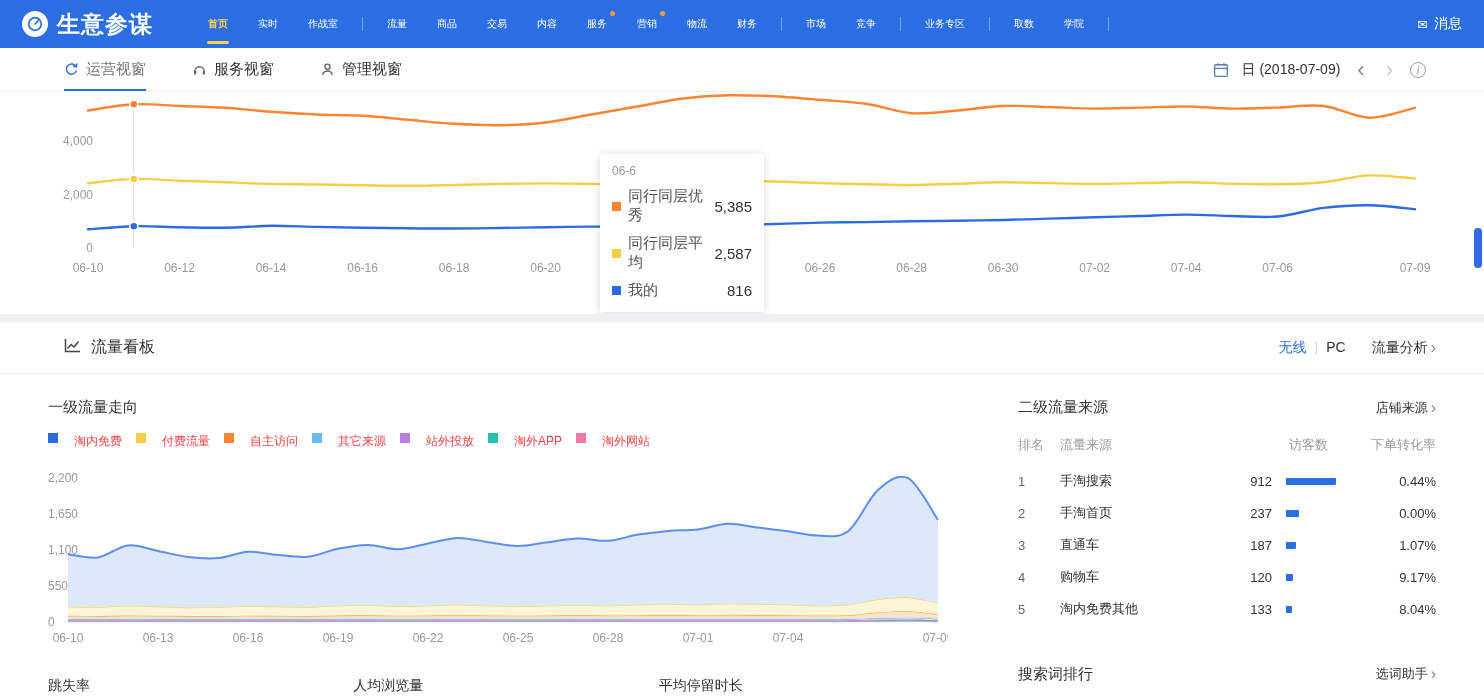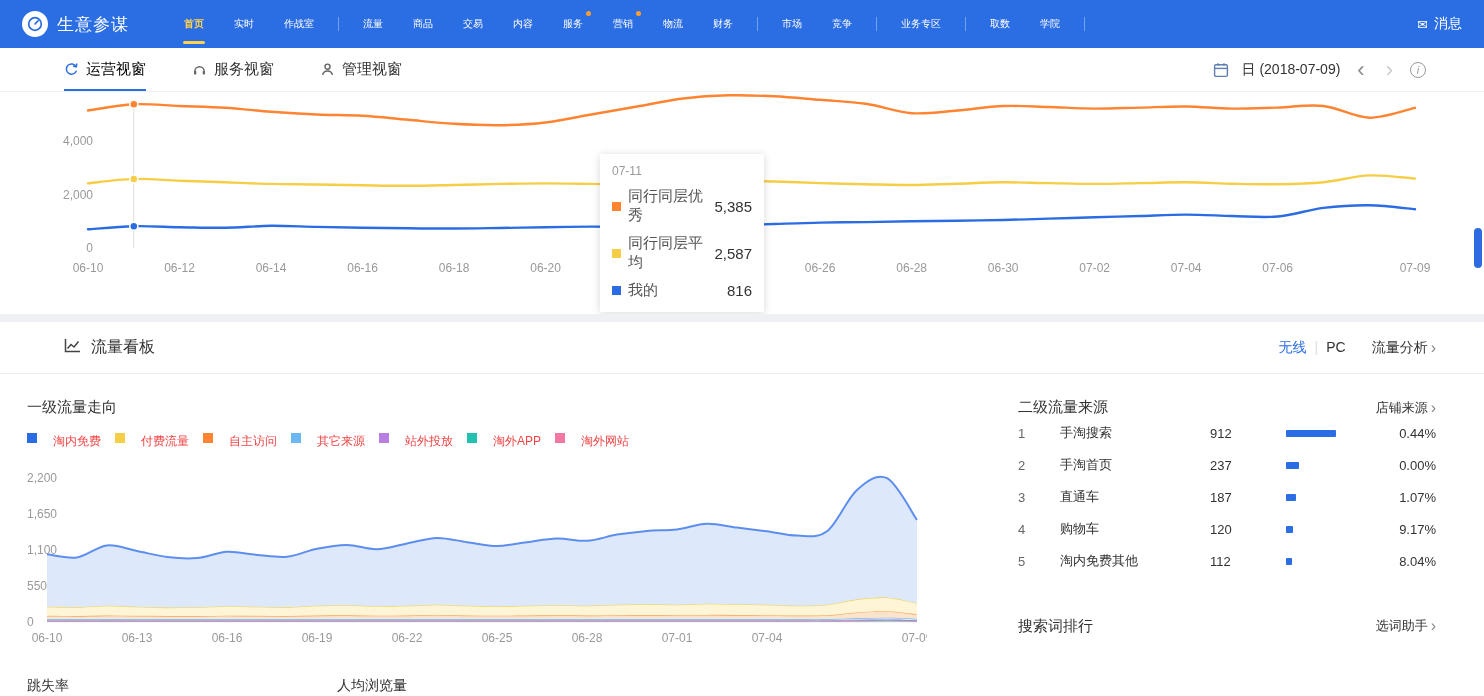--- a/index.html
+++ b/index.html
@@ -4,35 +4,35 @@
 <style>
   *{margin:0;padding:0;box-sizing:border-box}
   html,body{width:1484px;height:696px;overflow:hidden;background:#eef0f4;
     font-family:"Liberation Sans","DejaVu Sans",sans-serif;color:#333}
   a{text-decoration:none;color:inherit}
 
   
   .topnav{height:48px;background:#2b6de3;display:flex;align-items:center;padding:0 22px;color:#fff}
   .brand{display:flex;align-items:center;gap:9px;margin-right:40px;cursor:pointer}
   .brand-logo{width:26px;height:26px;border-radius:50%;background:#fff;display:flex;align-items:center;justify-content:center}
-  .brand-name{font-size:17px;font-weight:normal;letter-spacing:1px}
+  .brand-name{font-size:23px;font-weight:bold;letter-spacing:1px}
   .nav-items{display:flex;align-items:center;height:100%}
   .nav-item{position:relative;padding:0 15px;height:48px;line-height:48px;font-size:10px;color:#fff;cursor:pointer;white-space:nowrap}
   .nav-item.active{color:#ffd24d;font-weight:bold}
   .nav-item.active::after{content:"";position:absolute;left:14px;right:14px;bottom:4px;height:3px;background:#ffd24d;border-radius:2px}
   .nav-dot{position:absolute;top:11px;right:7px;width:5px;height:5px;border-radius:50%;background:#ff9d2e}
   .nav-divider{width:1px;height:14px;background:rgba(255,255,255,.35);margin:0 9px}
   .nav-msg{margin-left:auto;display:flex;align-items:center;gap:6px;font-size:14px;cursor:pointer}
   .msg-icon{font-size:13px;line-height:1}
 
   
   .viewbar{height:44px;background:#fff;display:flex;align-items:center;padding:0 58px 0 64px;border-bottom:1px solid #f0f0f0}
   .vtabs{display:flex;height:100%}
   .vtab{display:flex;align-items:center;gap:7px;font-size:15px;color:#333;margin-right:46px;height:100%;position:relative;cursor:pointer}
-  .vtab.active{color:#000000}
+  .vtab.active{color:#737373}
   .vtab.active::after{content:"";position:absolute;bottom:0;left:0;right:0;height:2px;background:#2b6de3}
   .view-controls{margin-left:auto;display:flex;align-items:center;gap:13px}
   .cal{display:flex;cursor:pointer}
   .date-label{font-size:14px;color:#333;cursor:pointer}
   .chev{font-size:22px;color:#8a8a8a;cursor:pointer;line-height:1;padding:0 4px}
   .chev.disabled{color:#ccc}
   .info-icon{width:16px;height:16px;border-radius:50%;border:1px solid #9a9a9a;color:#9a9a9a;font-size:11px;display:flex;align-items:center;justify-content:center;cursor:pointer;font-style:italic}
 
   
   .panel1{background:#fff;height:222px;position:relative;overflow:hidden}
@@ -48,40 +48,40 @@
   .panel2{background:#fff;margin-top:8px;height:420px}
   .p2-head{height:52px;display:flex;align-items:center;padding:0 48px 0 64px;border-bottom:1px solid #ececec}
   .p2-title{display:flex;align-items:center;gap:10px;font-size:16px;color:#333}
   .p2-right{margin-left:auto;display:flex;align-items:center;font-size:14px}
   .dev{cursor:pointer;color:#333;padding:0 4px}
   .dev.active{color:#2b6de3}
   .dev-sep{color:#ddd;padding:0 4px}
   .p2-link{display:flex;align-items:center;gap:3px;color:#333;cursor:pointer;font-size:13px;margin-left:22px}
   .arr{color:#888;font-size:16px;line-height:1}
   .p2-body{display:flex}
-  .left-col{width:964px;padding-left:27px;flex:none}
+  .left-col{width:964px;padding-left:48px;flex:none}
   .right-col{flex:1;padding-left:54px;padding-right:48px}
   .sec-title{font-size:15px;color:#333}
   .left-col>.sec-title{display:block;margin-top:24px}
   .legend{display:flex;align-items:center;gap:14px;margin-top:16px;flex-wrap:nowrap}
   .lg-item{display:flex;align-items:flex-start;gap:16px;font-size:12px;color:#ef4444;cursor:pointer;white-space:nowrap}
   .lg-sq{width:10px;height:10px;flex:none}
   #area-svg{display:block;margin-top:20px}
   .metrics{display:flex;margin-top:22px}
   .metric{width:310px}
   .metric-label{font-size:14px;color:#333}
   .sec-title-row{display:flex;align-items:center;margin-top:24px}
   .sec-title-row .p2-link{margin-left:auto}
   .thead,.trow{display:grid;grid-template-columns:42px 150px 62px 78px 1fr;align-items:center}
   .thead{color:#9b9b9b;font-size:13px;height:40px;margin-top:8px}
   .th-vis{grid-column:3/5;text-align:right;padding-right:22px}
   .th-conv,.col-conv{text-align:right}
   .trow{height:32px;font-size:13px;color:#333;cursor:pointer}
   .col-rank{color:#666}
-  .col-visnum{text-align:left}
+  .col-visnum{text-align:right}
   .col-bar{padding-left:14px}
   .bar{height:7px;background:#2b6de3;border-radius:1px}
   .sw-row{display:flex;align-items:flex-start;margin-top:40px}
   .sw-row .p2-link{margin-left:auto}
 
   
   .scroll-thumb{position:fixed;right:2px;top:228px;width:8px;height:40px;background:#2e6be0;border-radius:4px;cursor:pointer}
 </style>
 </head>
 <body>
@@ -193,21 +193,21 @@
       <text x="728.6" y="180" text-anchor="middle" class="axis-text">06-24</text>
       <text x="820.1" y="180" text-anchor="middle" class="axis-text">06-26</text>
       <text x="911.7" y="180" text-anchor="middle" class="axis-text">06-28</text>
       <text x="1003.2" y="180" text-anchor="middle" class="axis-text">06-30</text>
       <text x="1094.7" y="180" text-anchor="middle" class="axis-text">07-02</text>
       <text x="1186.2" y="180" text-anchor="middle" class="axis-text">07-04</text>
       <text x="1277.7" y="180" text-anchor="middle" class="axis-text">07-06</text>
       <text x="1415.0" y="180" text-anchor="middle" class="axis-text">07-09</text>
     </svg>
   <div class="tooltip">
-    <div class="tt-date">07-11</div>
+    <div class="tt-date">06-6</div>
     <div class="tt-rows">
         <div class="tt-row">
           <span class="tt-sq" style="background: rgb(255, 132, 49);"></span>
           <span>同行同层优秀</span>
           <span class="tt-val">5,385</span>
         </div>
         <div class="tt-row">
           <span class="tt-sq" style="background: rgb(246, 206, 69);"></span>
           <span>同行同层平均</span>
           <span class="tt-val">2,587</span>
@@ -305,30 +305,39 @@
           <text x="740.0" y="172" text-anchor="middle" class="axis-text">07-04</text>
           <text x="890.0" y="172" text-anchor="middle" class="axis-text">07-09</text>
         </svg>
       <div class="metrics">
           <div class="metric">
             <div class="metric-label">跳失率</div>
           </div>
           <div class="metric">
             <div class="metric-label">人均浏览量</div>
           </div>
+          <div class="metric">
+            <div class="metric-label">平均停留时长</div>
+          </div>
         </div>
     </div>
     <div class="right-col">
       <div class="sec-title-row">
         <span class="sec-title">二级流量来源</span>
         <a class="p2-link">
           <span>店铺来源</span>
           <span class="arr">›</span>
         </a>
       </div>
+      <div class="thead">
+        <span>排名</span>
+        <span>流量来源</span>
+        <span class="th-vis">访客数</span>
+        <span class="th-conv">下单转化率</span>
+      </div>
       <div class="tbody">
           <div class="trow">
             <span class="col-rank">1</span>
             <span class="col-src">手淘搜索</span>
             <span class="col-visnum">912</span>
             <span class="col-bar">
               <i class="bar" style="display: block; width: 50px;"></i>
             </span>
             <span class="col-conv">0.44%</span>
           </div>
@@ -355,21 +364,21 @@
             <span class="col-src">购物车</span>
             <span class="col-visnum">120</span>
             <span class="col-bar">
               <i class="bar" style="display: block; width: 7px;"></i>
             </span>
             <span class="col-conv">9.17%</span>
           </div>
           <div class="trow">
             <span class="col-rank">5</span>
             <span class="col-src">淘内免费其他</span>
-            <span class="col-visnum">112</span>
+            <span class="col-visnum">133</span>
             <span class="col-bar">
               <i class="bar" style="display: block; width: 6px;"></i>
             </span>
             <span class="col-conv">8.04%</span>
           </div>
         </div>
       <div class="sw-row">
         <span class="sec-title">搜索词排行</span>
         <a class="p2-link">
           <span>选词助手</span>

